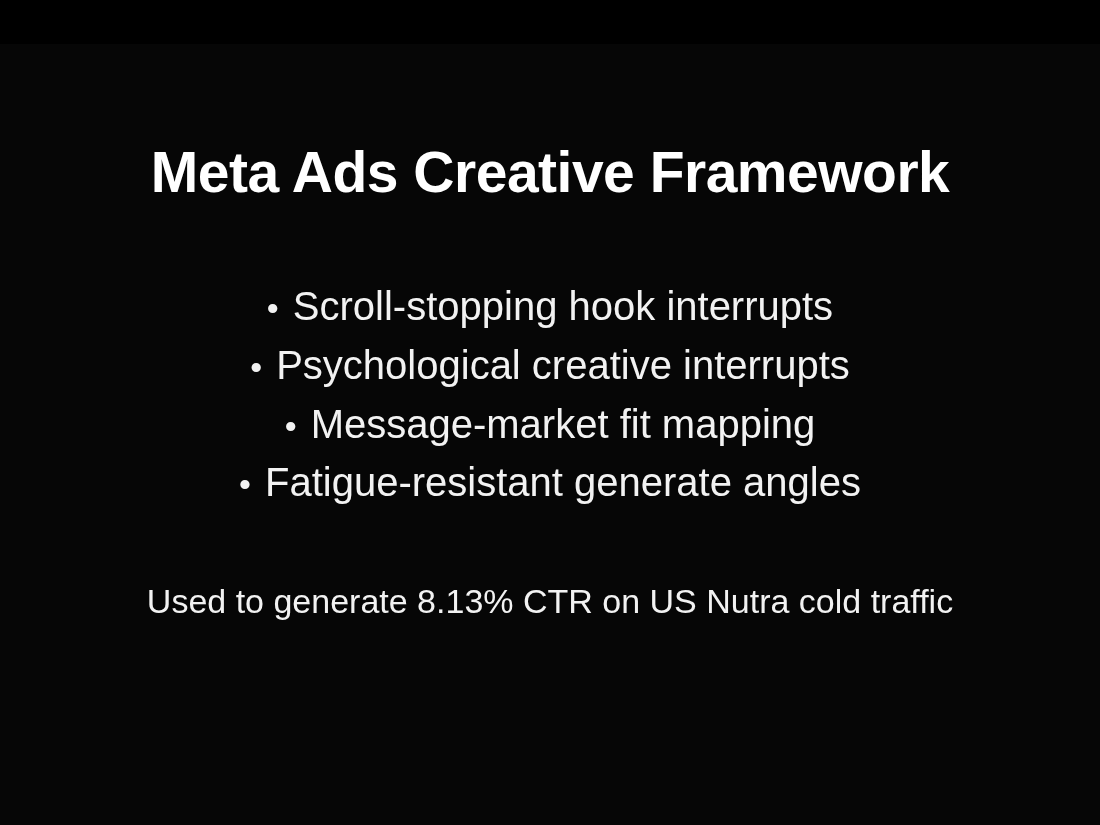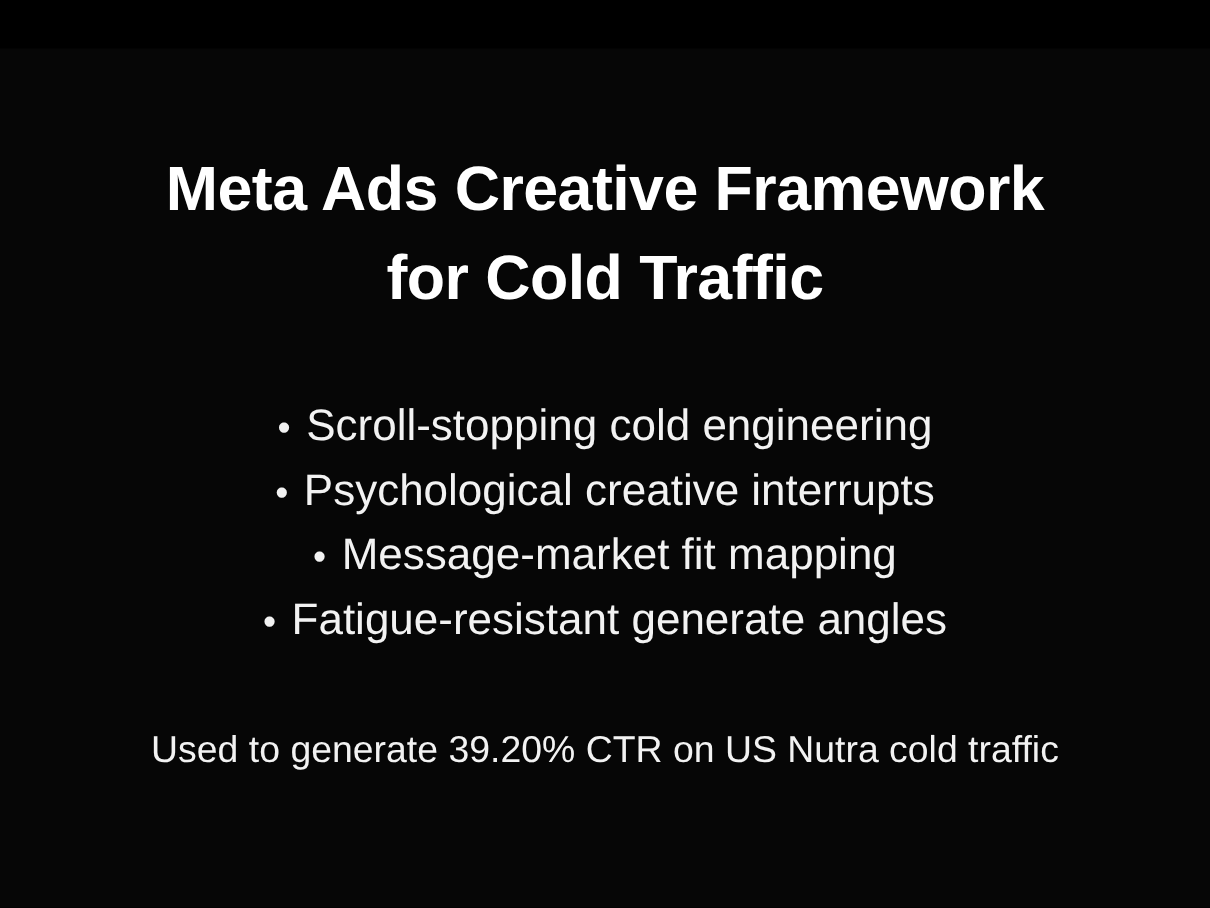--- a/index.html
+++ b/index.html
@@ -70,37 +70,36 @@
     white-space: nowrap;
   }
 </style>
 </head>
 <body>
 
 <div class="slide">
 
   <h1 class="slide-title">
     <span>Meta Ads Creative Framework</span><br>
-    <span>for Cold Traffic</span>
   </h1>
 
   <ul class="bullet-list">
     <li class="bullet-item">
       <span class="bullet-dot">•</span>
-      <span>Scroll-stopping cold engineering</span>
+      <span>Scroll-stopping hook interrupts</span>
     </li>
     <li class="bullet-item">
       <span class="bullet-dot">•</span>
       <span>Psychological creative interrupts</span>
     </li>
     <li class="bullet-item">
       <span class="bullet-dot">•</span>
       <span>Message-market fit mapping</span>
     </li>
     <li class="bullet-item">
       <span class="bullet-dot">•</span>
       <span>Fatigue-resistant generate angles</span>
     </li>
   </ul>
 
-  <div class="footnote">Used to generate 39.20% CTR on US Nutra cold traffic</div>
+  <div class="footnote">Used to generate 8.13% CTR on US Nutra cold traffic</div>
 
 </div>
 
 </body></html>

